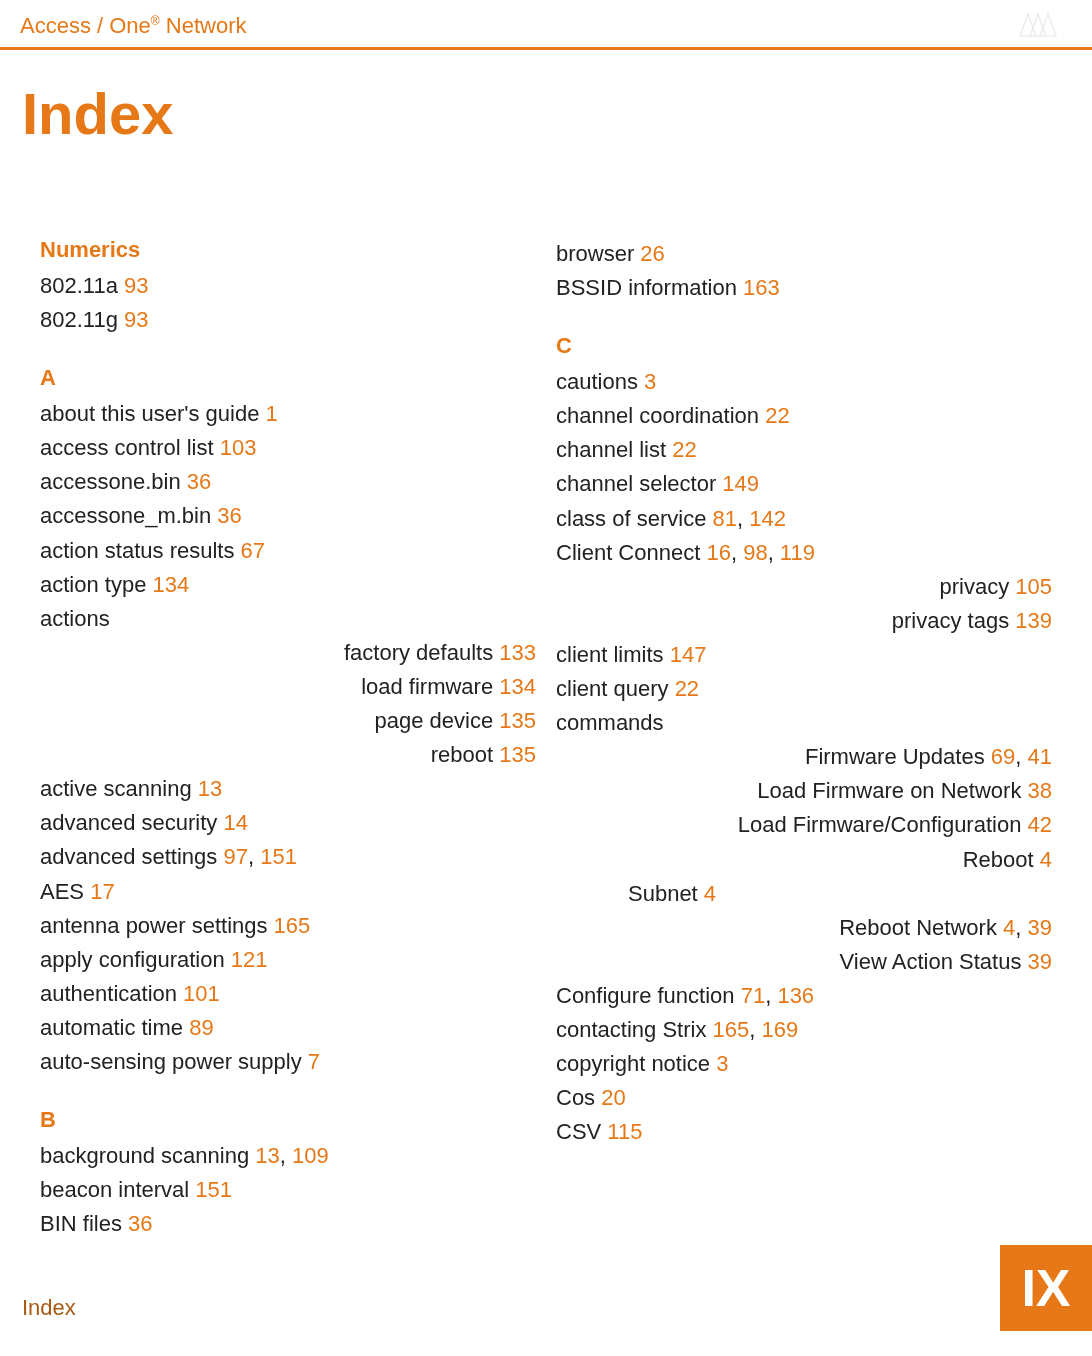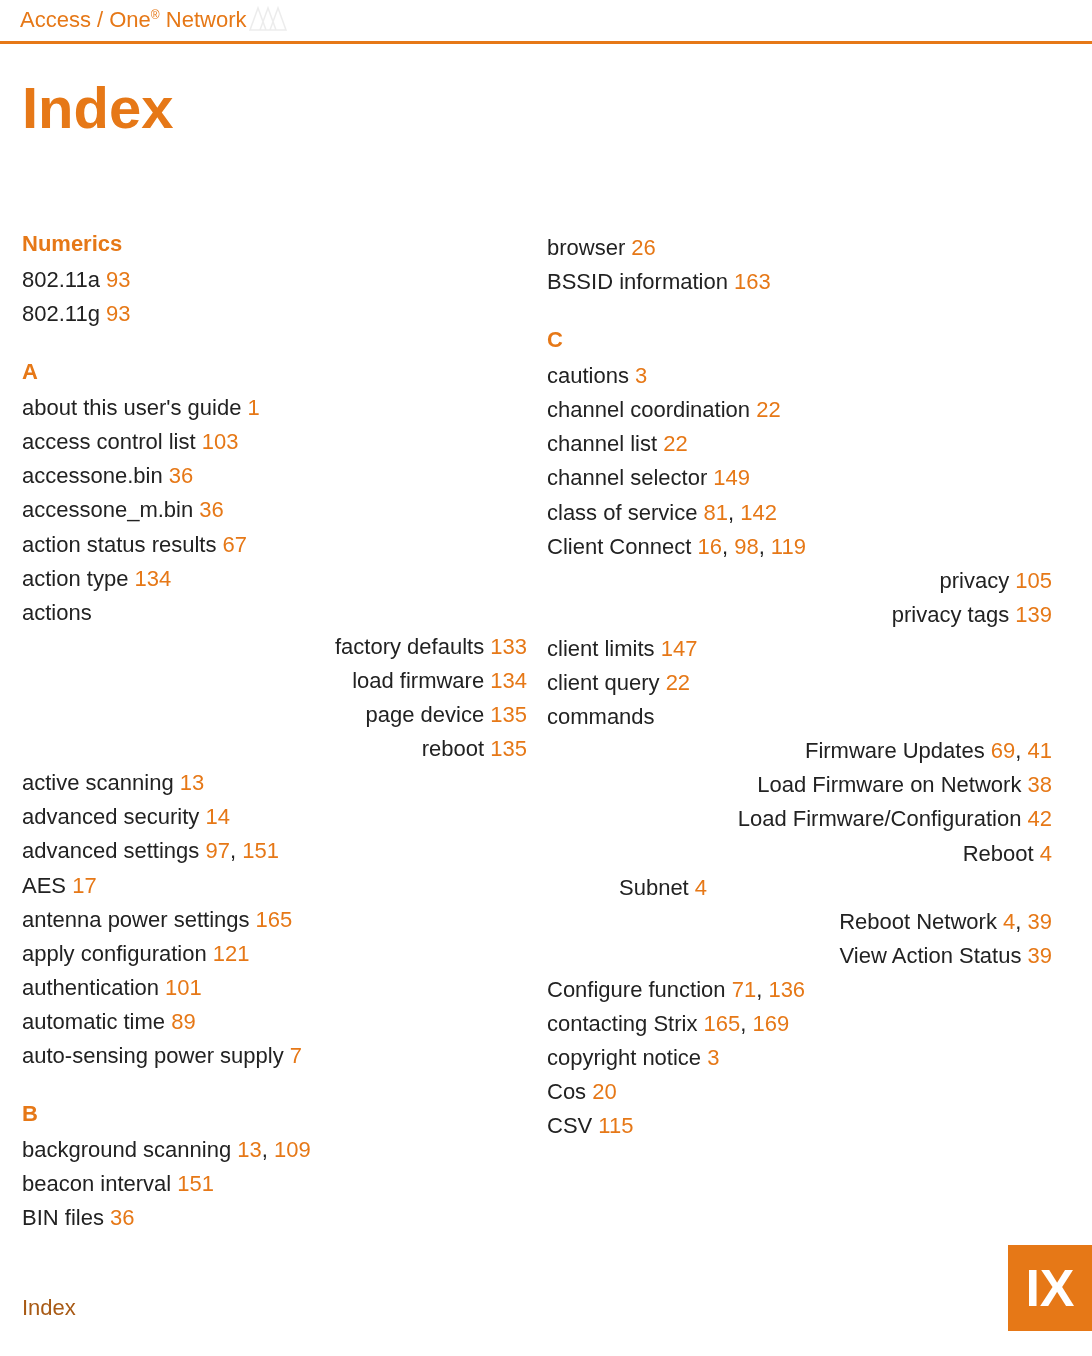--- a/index.html
+++ b/index.html
@@ -7,23 +7,23 @@
   margin: 0;
   padding: 0;
   width: 1092px;
   height: 1356px;
   background: white;
   position: relative;
   color: #333;
 }
 .header {
   display: flex;
-  justify-content: flex-start;
+  justify-content: space-between;
   align-items: center;
-  padding: 4px 30px 5px 20px;
+  padding: 10px 30px 5px 20px;
   border-bottom: 3px solid #e67817;
 }
 .header-title {
   color: #e67817;
   font-size: 22px;
   font-weight: normal;
 }
 .sup {
   font-size: 12px;
   vertical-align: super;
@@ -32,21 +32,21 @@
   opacity: 0.18;
 }
 .main-title {
   color: #e67817;
   font-size: 58px;
   font-weight: 600;
   margin: 30px 0 90px 22px;
 }
 .columns {
   display: flex;
-  padding: 0 40px 0 22px;
+  padding: 0 40px 0 40px;
 }
 .col {
   width: 50%;
 }
 .col-right {
   padding-left: 20px;
 }
 .letter {
   color: #e67817;
   font-weight: bold;
@@ -84,21 +84,21 @@
 .footer-left {
   color: #a85a15;
 }
 .footer-right {
   color: #a85a15;
 }
 .side-tab {
   position: absolute;
   right: 0;
   bottom: 25px;
-  width: 84px;
+  width: 92px;
   height: 86px;
   background: #e67817;
   color: white;
   display: flex;
   align-items: center;
   justify-content: center;
   font-size: 52px;
   font-weight: 600;
 }
 </style>

